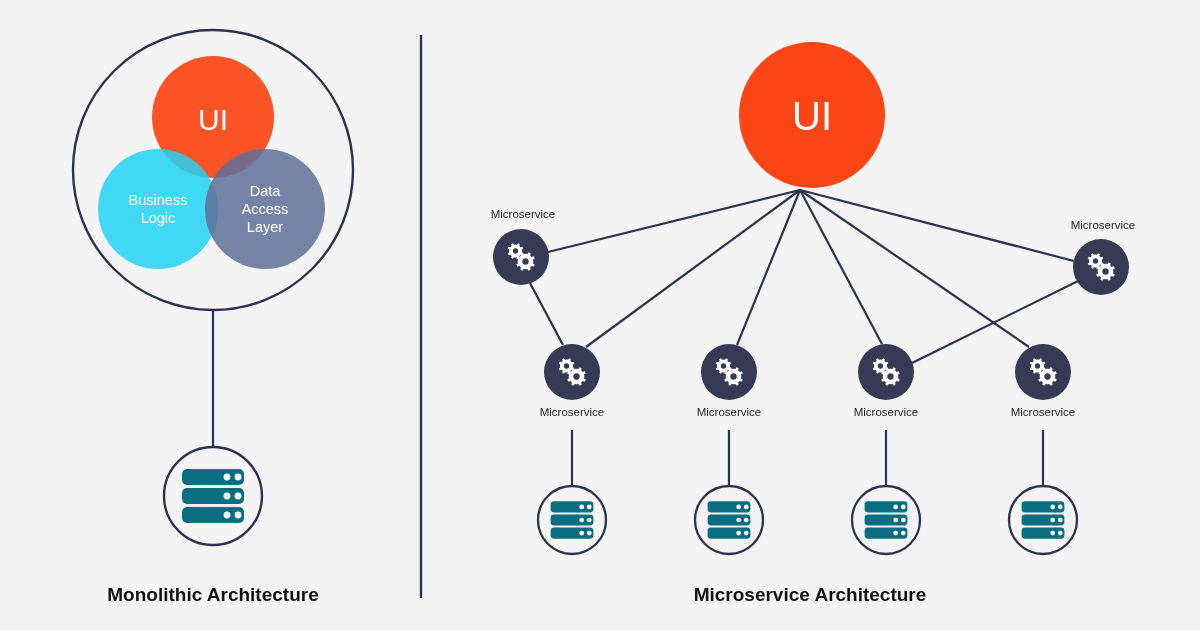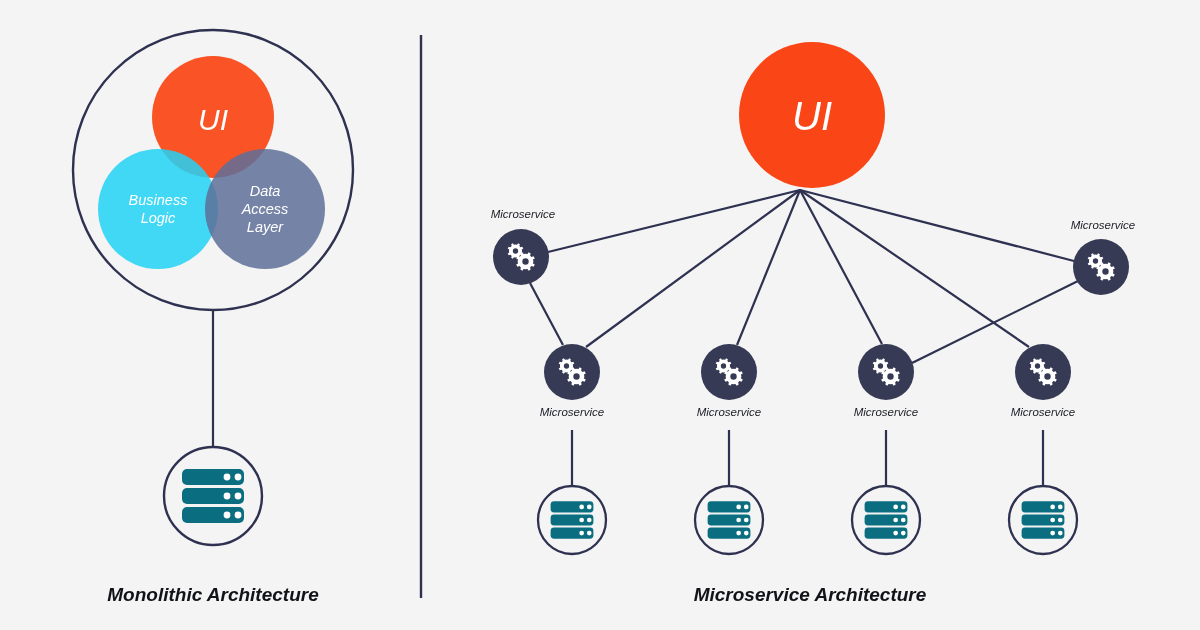--- a/index.html
+++ b/index.html
@@ -12,21 +12,20 @@
     height: 630px;
     font-family: "Liberation Sans", sans-serif;
     overflow: hidden;
     position: relative;
   }
   #stage {
     position: relative;
     width: 1200px;
     height: 630px;
     background: #15803d;
-    font-style: italic;
   }
   svg.canvas {
     position: absolute;
     top: 0;
     left: 0;
     width: 1200px;
     height: 630px;
     display: block;
   }
   .cap-text {

